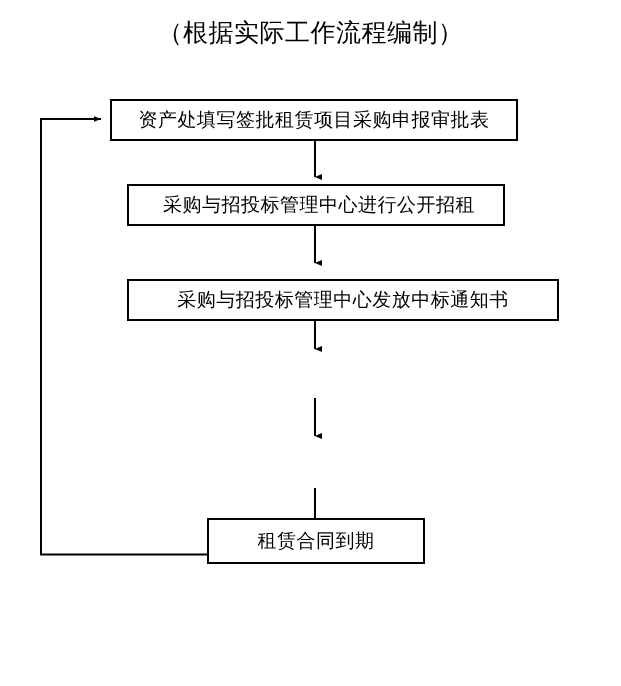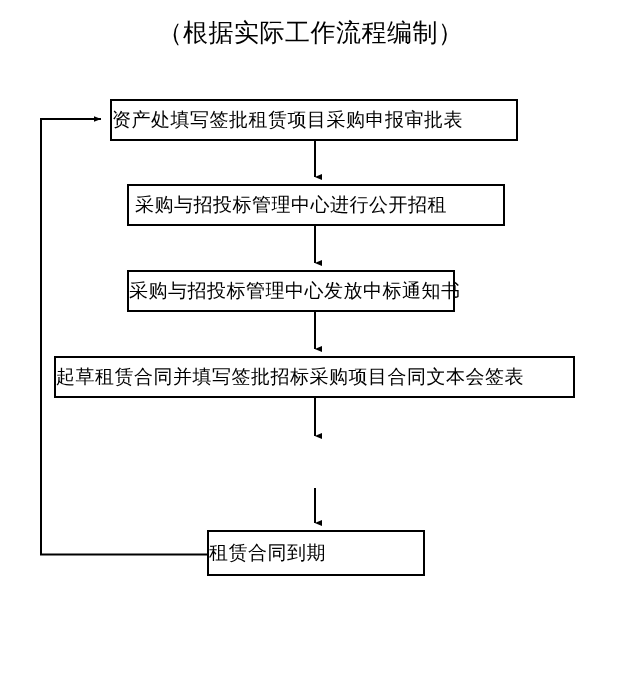--- a/index.html
+++ b/index.html
@@ -33,21 +33,21 @@
     color: #000000;
   }
   
   .node {
     position: absolute;
     box-sizing: border-box;
     border: 2px solid #000000;
     background: #ffffff;
     display: flex;
     align-items: center;
-    justify-content: flex-start;
+    justify-content: center;
     font-family: "Liberation Sans", "DejaVu Sans", sans-serif;
     font-size: 19px;
     line-height: 1.1;
     letter-spacing: 0.5px;
     color: #000000;
     white-space: nowrap;
     z-index: 3;
   }
   
   .wire-layer {
@@ -114,26 +114,23 @@
   <div class="wire-hit" style="left:33px;top:112px;width:16px;height:450px;"></div>
 
   <div class="node" style="left:110px;top:99px;width:408px;height:42px;">
     <span>资产处填写签批租赁项目采购申报审批表</span>
   </div>
 
   <div class="node" style="left:127px;top:184px;width:378px;height:42px;padding-left:6px;">
     <span>采购与招投标管理中心进行公开招租</span>
   </div>
 
-  <div class="node" style="left:127px;top:270px;width:328px;height:42px;">
+  <div class="node" style="left:127px;top:279px;width:432px;height:42px;">
     <span>采购与招投标管理中心发放中标通知书</span>
   </div>
 
-  <div class="node" style="left:54px;top:356px;width:521px;height:42px;">
-    <span>起草租赁合同并填写签批招标采购项目合同文本会签表</span>
-  </div>
 
 
-  <div class="node" style="left:207px;top:530px;width:218px;height:46px;">
+  <div class="node" style="left:207px;top:518px;width:218px;height:46px;">
     <span>租赁合同到期</span>
   </div>
 
 </div>
 
 </body></html>

